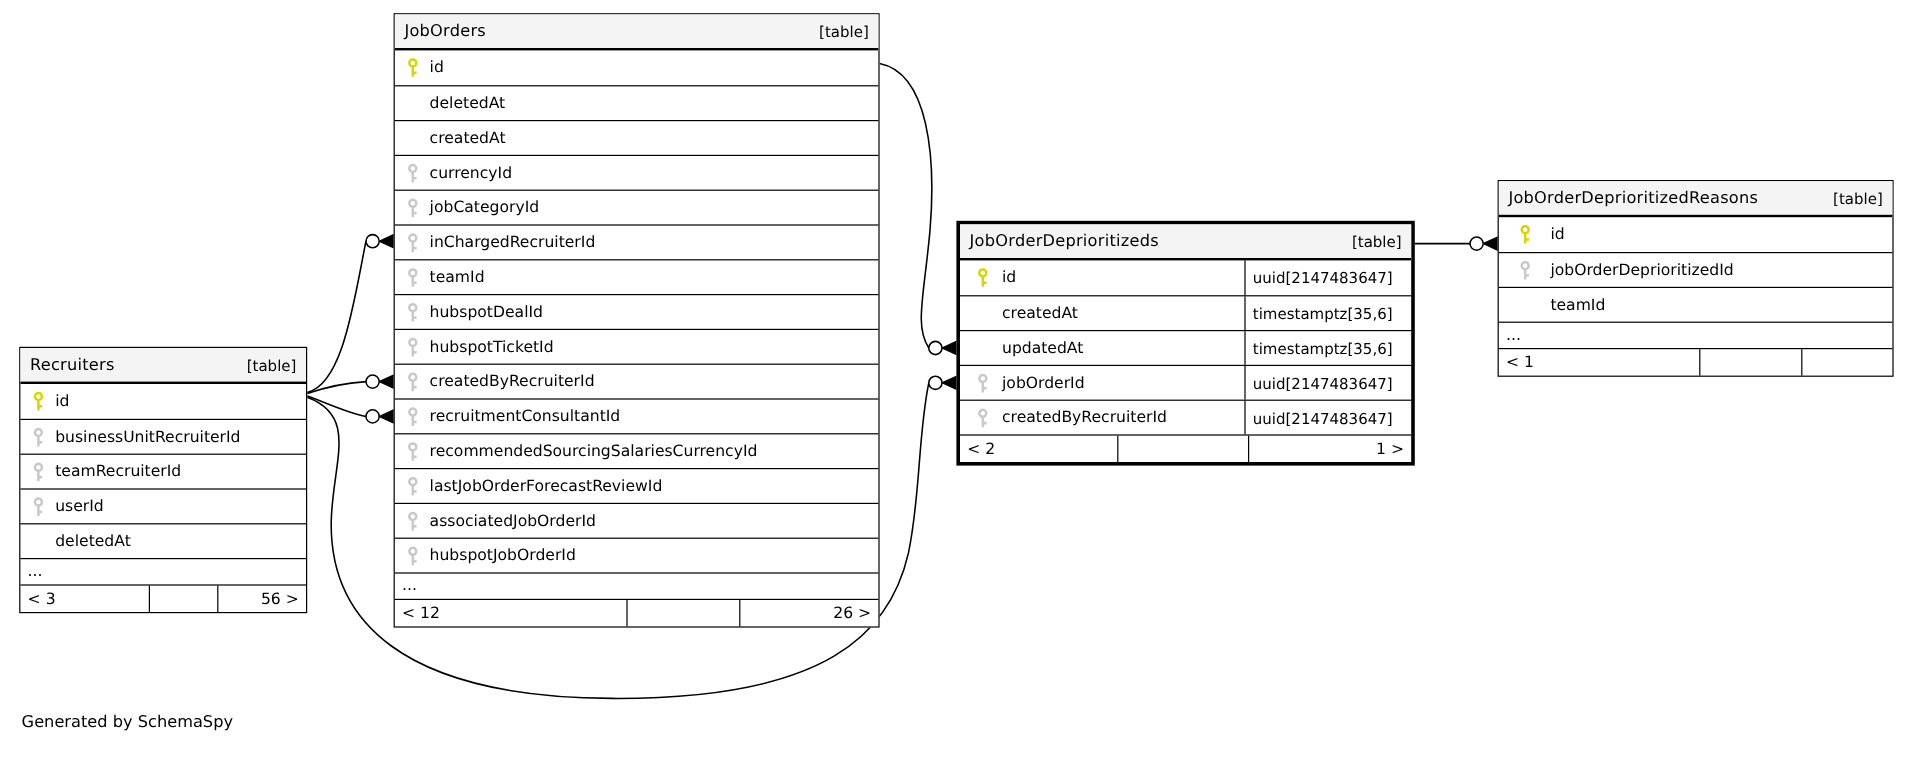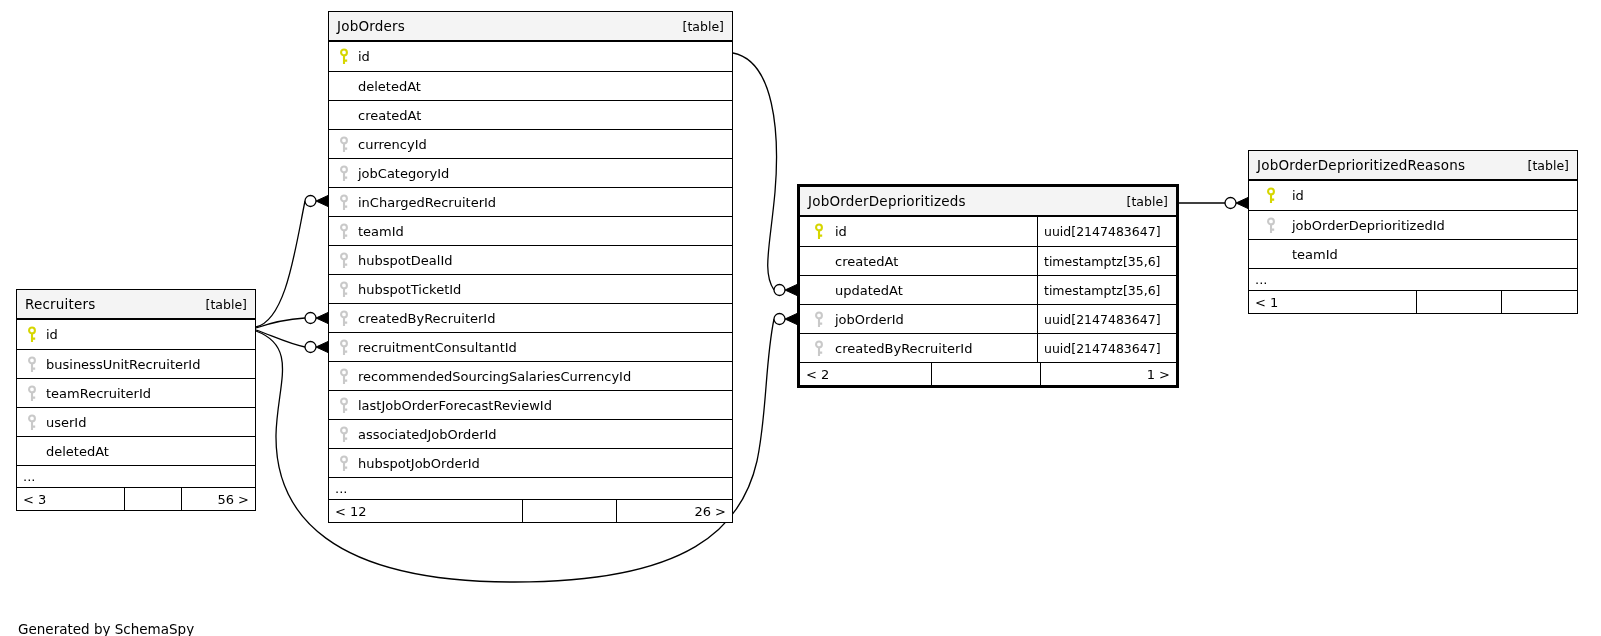--- a/index.html
+++ b/index.html
@@ -32,21 +32,21 @@
   .t-joborders    .fcell:nth-child(1){flex:0 0 193px}.t-joborders    .fcell:nth-child(2){flex:0 0 94px} .t-joborders    .fcell:nth-child(3){flex:1 1 auto}
   .t-deprioritizeds .fcell:nth-child(1){flex:0 0 131px}.t-deprioritizeds .fcell:nth-child(2){flex:0 0 109px}.t-deprioritizeds .fcell:nth-child(3){flex:1 1 auto}
   .t-reasons      .fcell:nth-child(1){flex:0 0 167px}.t-reasons      .fcell:nth-child(2){flex:0 0 85px} .t-reasons      .fcell:nth-child(3){flex:1 1 auto}
 
   
   .t-deprioritizeds .cell-name{padding-left:13px;}
   .t-deprioritizeds .key-slot{margin-right:11px;}
   .t-reasons .cell-name{padding-left:16px;}
   .t-reasons .key-slot{margin-right:16px;}
 
-  .note{position:absolute;left:18px;top:594px;font-size:13.5px;margin-top:27px;}
+  .note{position:absolute;left:18px;top:594px;font-size:13.5px;}
 </style>
 </head>
 <body>
 
 <div id="canvas">
 
   <svg id="connectors" viewBox="0 0 1601 636" xmlns="http://www.w3.org/2000/svg">
     <g fill="none" stroke="#000" stroke-width="1.3">
       <path d="M 256,327 C 286,320 295,250 305,201"></path>
       <path d="M 256,328 C 273,322 289,319 305,318"></path>

